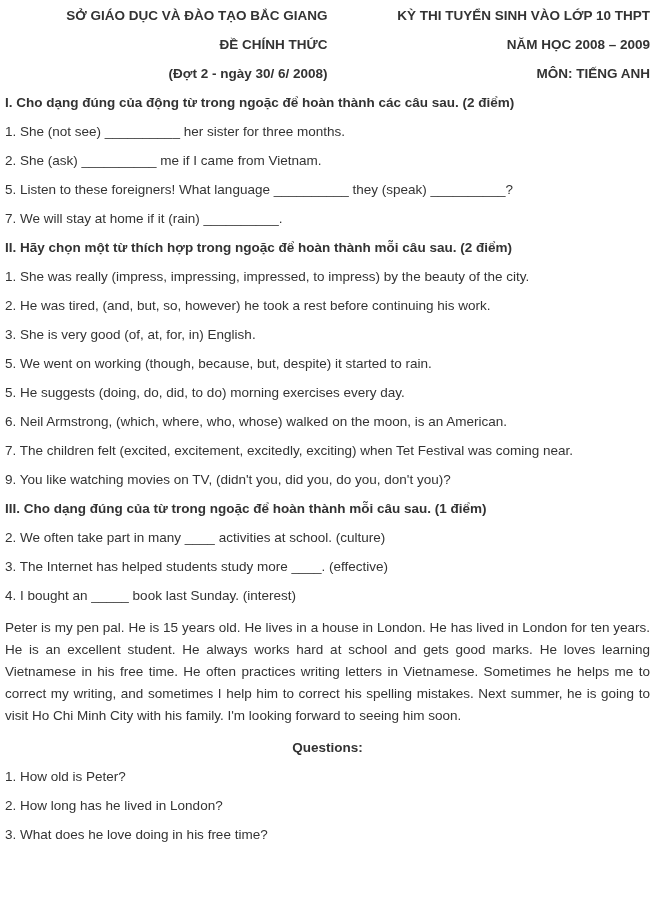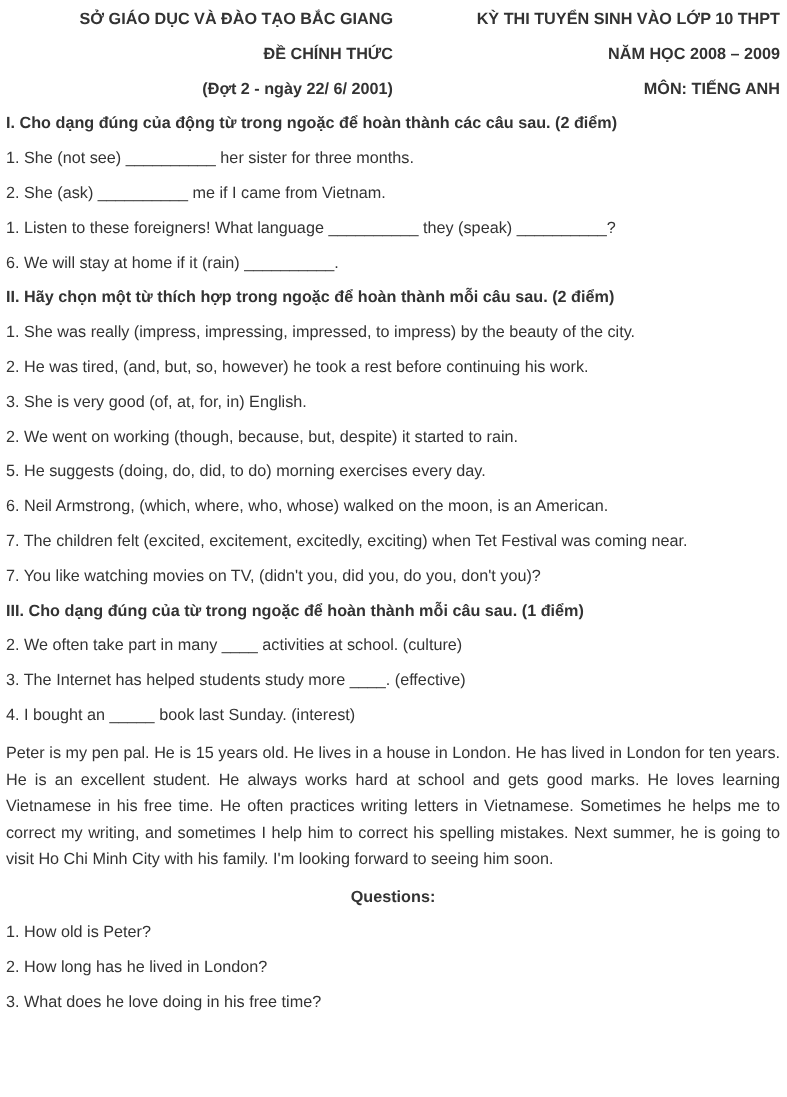--- a/index.html
+++ b/index.html
@@ -47,47 +47,47 @@
 </style>
 </head>
 <body>
 
 <div class="doc">
 
   <div class="hdr">
     <div class="hdr-col">
       <p class="line">SỞ GIÁO DỤC VÀ ĐÀO TẠO BẮC GIANG</p>
       <p class="line">ĐỀ CHÍNH THỨC</p>
-      <p class="line">(Đợt 2 - ngày 22/ 6/ 2001)</p>
+      <p class="line">(Đợt 2 - ngày 30/ 6/ 2008)</p>
     </div>
     <div class="hdr-col">
       <p class="line">KỲ THI TUYỂN SINH VÀO LỚP 10 THPT</p>
       <p class="line">NĂM HỌC 2008 – 2009</p>
       <p class="line">MÔN: TIẾNG ANH</p>
     </div>
   </div>
 
   <div>
     <p class="line sec-title">I. Cho dạng đúng của động từ trong ngoặc để hoàn thành các câu sau. (2 điểm)</p>
     <p class="line">1. She (not see) __________ her sister for three months.</p>
     <p class="line">2. She (ask) __________ me if I came from Vietnam.</p>
-    <p class="line">1. Listen to these foreigners! What language __________ they (speak) __________?</p>
-    <p class="line">6. We will stay at home if it (rain) __________.</p>
+    <p class="line">5. Listen to these foreigners! What language __________ they (speak) __________?</p>
+    <p class="line">7. We will stay at home if it (rain) __________.</p>
   </div>
 
   <div>
     <p class="line sec-title">II. Hãy chọn một từ thích hợp trong ngoặc để hoàn thành mỗi câu sau. (2 điểm)</p>
     <p class="line">1. She was really (impress, impressing, impressed, to impress) by the beauty of the city.</p>
     <p class="line">2. He was tired, (and, but, so, however) he took a rest before continuing his work.</p>
     <p class="line">3. She is very good (of, at, for, in) English.</p>
-    <p class="line">2. We went on working (though, because, but, despite) it started to rain.</p>
+    <p class="line">5. We went on working (though, because, but, despite) it started to rain.</p>
     <p class="line">5. He suggests (doing, do, did, to do) morning exercises every day.</p>
     <p class="line">6. Neil Armstrong, (which, where, who, whose) walked on the moon, is an American.</p>
     <p class="line">7. The children felt (excited, excitement, excitedly, exciting) when Tet Festival was coming near.</p>
-    <p class="line">7. You like watching movies on TV, (didn't you, did you, do you, don't you)?</p>
+    <p class="line">9. You like watching movies on TV, (didn't you, did you, do you, don't you)?</p>
   </div>
 
   <div>
     <p class="line sec-title">III. Cho dạng đúng của từ trong ngoặc để hoàn thành mỗi câu sau. (1 điểm)</p>
     <p class="line">2. We often take part in many ____ activities at school. (culture)</p>
     <p class="line">3. The Internet has helped students study more ____. (effective)</p>
     <p class="line">4. I bought an _____ book last Sunday. (interest)</p>
   </div>
 
   <div>

